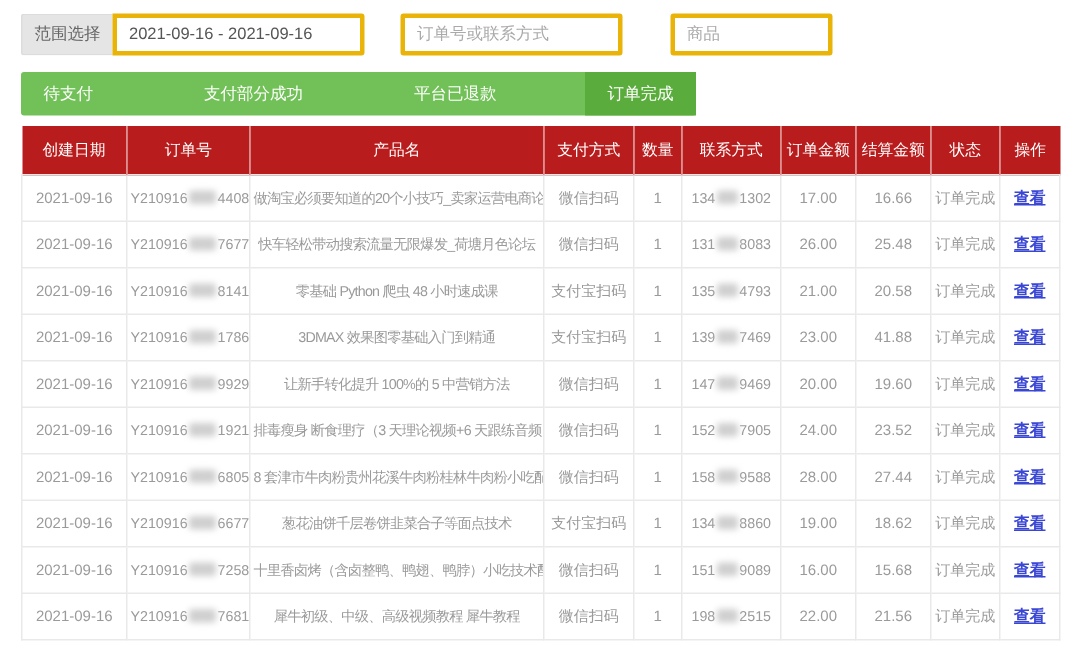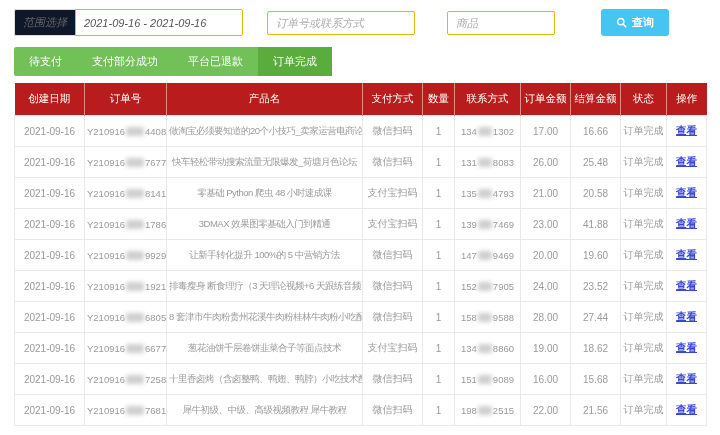--- a/index.html
+++ b/index.html
@@ -2,34 +2,34 @@
 <html><head>
 <meta charset="utf-8">
 <style>
   * { box-sizing: border-box; margin: 0; padding: 0; }
   html,body { width:720px; height:435px; background:#fff; overflow:hidden;
     font-family:"Liberation Sans","DejaVu Sans",sans-serif; font-size:11px; color:#666; }
 
   
   .topbar { display:flex; align-items:center; padding:9px 14px 6px 14px; }
   .input-group { display:flex; }
-  .addon { background:#0f172a; border:1px solid #dcdcdc; border-right:none;
-    padding:5px 8px; color:#666; white-space:nowrap; border-radius:2px 0 0 2px;font-style:italic; }
-  .txt { border:1px solid #eab308; padding:5px 8px; font-size:11px; color:#555;
-    outline:none; border-radius:2px; font-family:inherit;font-style:italic; }
+  .addon { background:#e5e5e5; border:1px solid #dcdcdc; border-right:none;
+    padding:5px 8px; color:#666; white-space:nowrap; border-radius:2px 0 0 2px; }
+  .txt { border:3px solid #eab308; padding:5px 8px; font-size:11px; color:#555;
+    outline:none; border-radius:2px; font-family:inherit; }
   .txt::placeholder { color:#aaa; }
   .date-input { width:168px; border-radius:0 2px 2px 0; }
   .order-input { width:148px; margin-left:24px; }
   .product-input { width:108px; margin-left:32px; }
   .search-btn { margin-left:46px; background:#45c5f0; color:#fff; border:none;
     border-radius:3px; padding:6px 15px; font-size:11px; display:flex; align-items:center;
     gap:5px; cursor:pointer; font-family:inherit; font-weight:bold; }
 
   
-  .tabbar { display:inline-flex; margin:5px 14px 7px 14px; background:#72c158; border-radius:2px; }
+  .tabbar { display:inline-flex; margin:5px 14px 7px 14px; background:#72c158; border-radius:2px;gap:44px; }
   .tab { padding:7px 15px; color:#fff; cursor:pointer; white-space:nowrap; }
   .tab.active { background:#5aad3d; }
 
   
   table { border-collapse:collapse; table-layout:fixed; width:692px; margin:0 14px; }
   th { background:#b91c1c; color:#fff; font-weight:normal; font-size:10.5px;
     padding:9px 2px; border-right:1px solid rgba(255,255,255,.5); }
   th:last-child { border-right:none;margin-top:44px; }
   td { border:1px solid #e9e9e9; text-align:center; padding:8px 2px; font-size:10px;
     color:#9a9a9a; white-space:nowrap; overflow:hidden; }
@@ -49,27 +49,20 @@
 
 
 
 <div class="topbar">
   <div class="input-group">
     <span class="addon">范围选择</span>
     <input class="txt date-input" value="2021-09-16 - 2021-09-16" style="">
   </div>
   <input class="txt order-input" placeholder="订单号或联系方式" style="">
   <input class="txt product-input" placeholder="商品" style="">
-  <button class="search-btn">
-    <svg width="11" height="11" viewBox="0 0 14 14">
-      <circle cx="6" cy="6" r="4" fill="none" stroke="#fff" stroke-width="1.8"></circle>
-      <line x1="9" y1="9" x2="13" y2="13" stroke="#fff" stroke-width="1.8"></line>
-    </svg>
-    <span>查询</span>
-  </button>
 </div>
 
 <div class="tabbar">
   <div class="tab">待支付</div>
   <div class="tab">支付部分成功</div>
   <div class="tab">平台已退款</div>
   <div class="tab active">订单完成</div>
 </div>
 
 <table>

